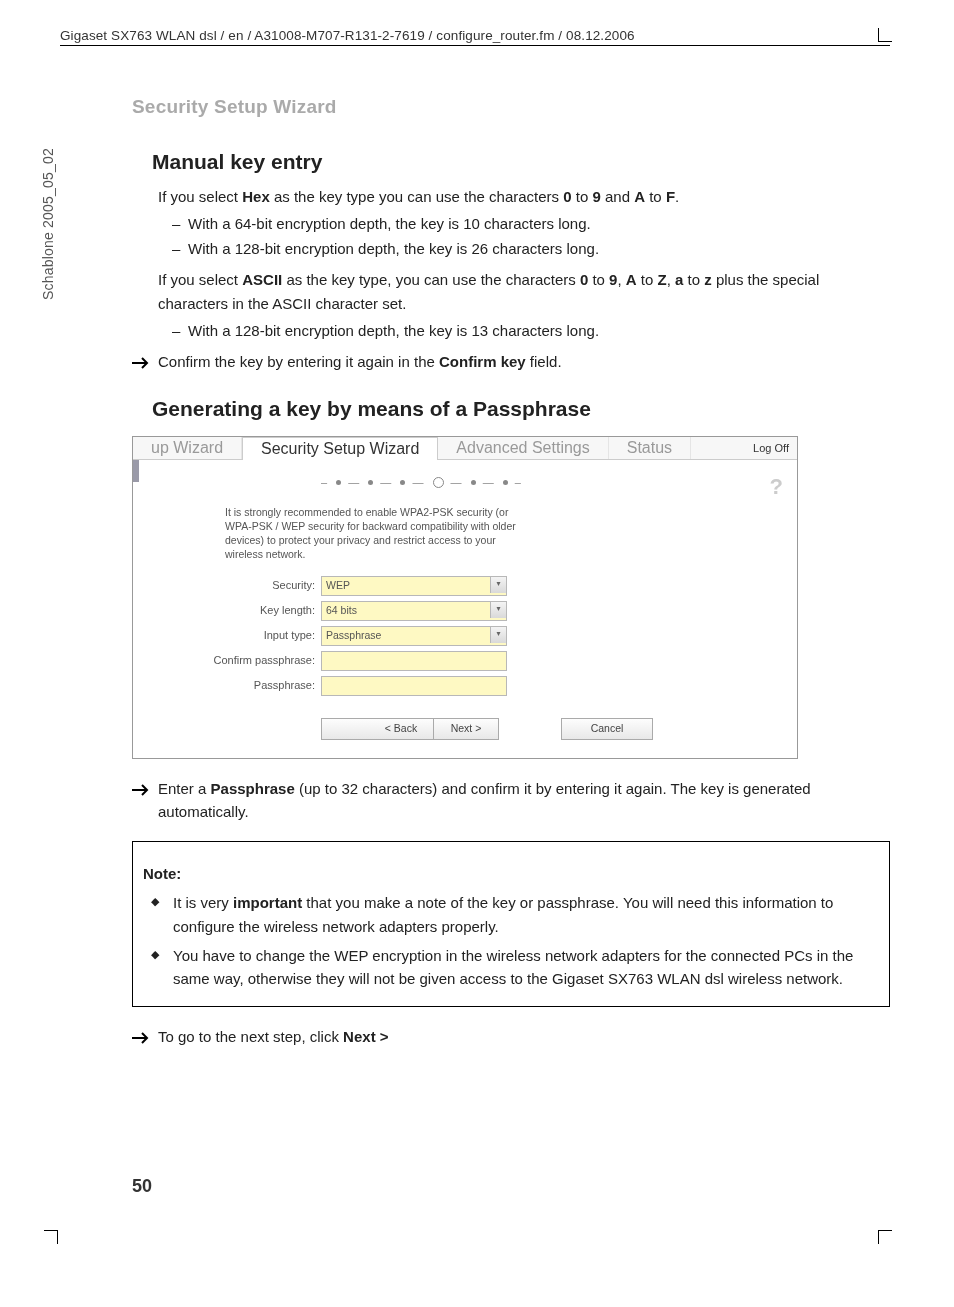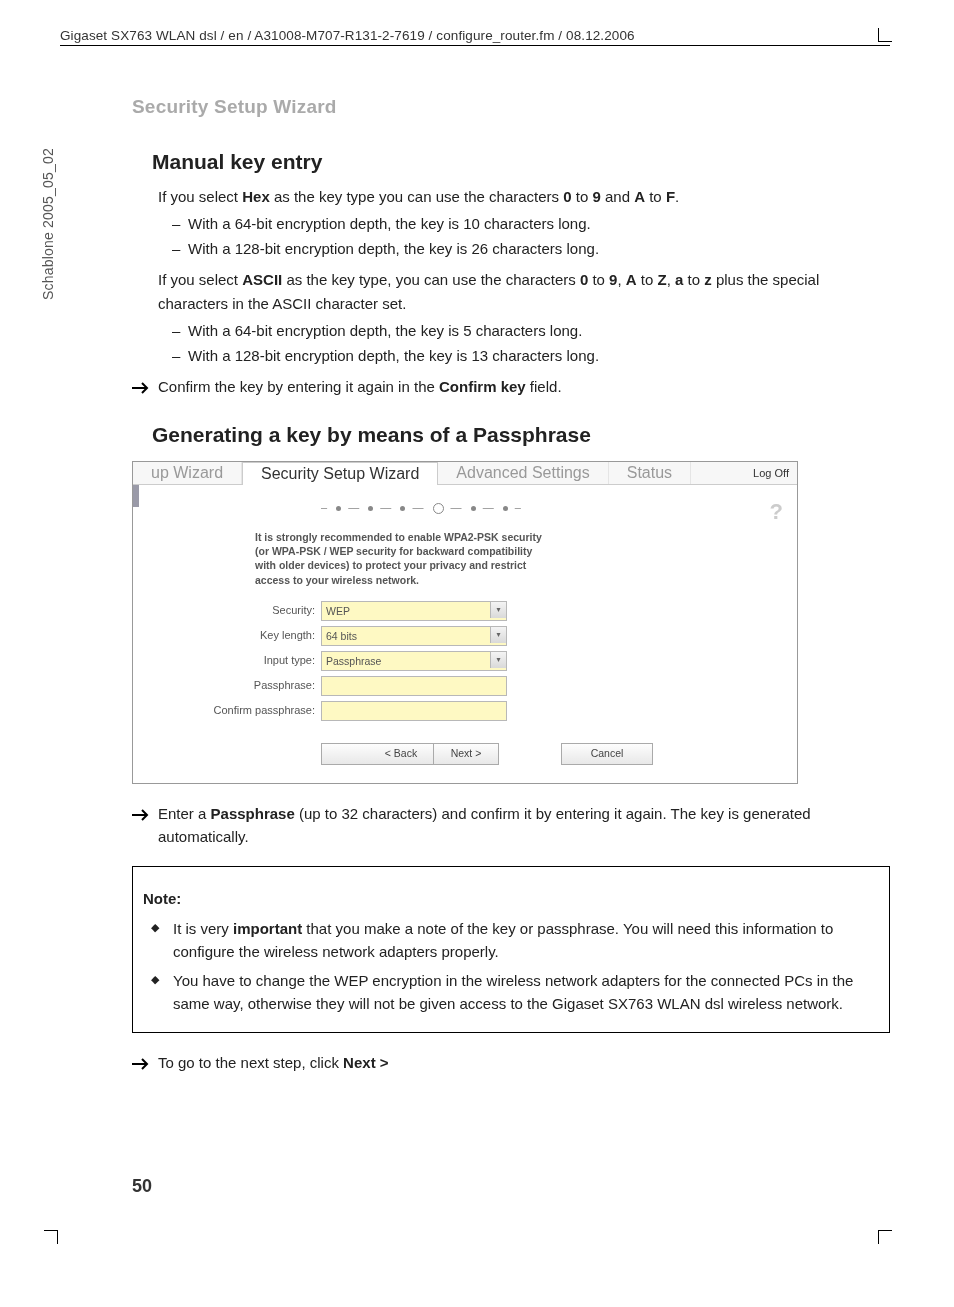--- a/index.html
+++ b/index.html
@@ -162,27 +162,26 @@
   .steps .dash { color:#888; }
   .help-q {
     position: absolute;
     right: 14px;
     top: 10px;
     font-size: 22px;
     color: #ccc;
     font-weight: 700;
   }
   .wiz-text {
-    margin-left: 112px;
+    margin-left: 82px;
     width: 300px;
     font-size: 10.5px;
     color: #555;
     line-height: 1.35;
     margin-bottom: 14px;
-    font-weight: bold;
   }
   .form-row {
     display: flex;
     align-items: center;
     margin: 5px 0;
   }
   .form-label {
     width: 172px;
     text-align: right;
     padding-right: 6px;
@@ -288,21 +287,20 @@
     </div>
     <div class="dash-list">
       <div class="item">With a 64-bit encryption depth, the key is 10 characters long.</div>
       <div class="item">With a 128-bit encryption depth, the key is 26 characters long.</div>
     </div>
 
     <div class="indent-block">
       <span>If you select </span><b>ASCII</b><span> as the key type, you can use the characters </span><b>0</b><span> to </span><b>9</b><span>, </span><b>A</b><span> to </span><b>Z</b><span>, </span><b>a</b><span> to </span><b>z</b><span> plus the special characters in the ASCII character set.</span>
     </div>
     <div class="dash-list">
-      <div class="item">With a 64-bit encryption depth, the key is 5 characters long.</div>
       <div class="item">With a 128-bit encryption depth, the key is 13 characters long.</div>
     </div>
 
     <div class="arrow-line">
       <span class="arrow">
         <svg viewBox="0 0 20 14">
             <path d="M0 7 H14 M10 2 L15 7 L10 12" stroke="#000" stroke-width="2" fill="none"></path>
           </svg>
       </span>
       <span>Confirm the key by entering it again in the </span><b>Confirm key</b><span> field.</span>
@@ -341,25 +339,25 @@
           </div>
         </div>
         <div class="form-row">
           <div class="form-label">Input type:</div>
           <div class="form-control">
             <span>Passphrase</span>
             <span class="dd-btn">▾</span>
           </div>
         </div>
         <div class="form-row">
+          <div class="form-label">Confirm passphrase:</div>
+          <div class="form-control input"></div>
+        </div>
+        <div class="form-row">
           <div class="form-label">Passphrase:</div>
-          <div class="form-control input"></div>
-        </div>
-        <div class="form-row">
-          <div class="form-label">Confirm passphrase:</div>
           <div class="form-control input"></div>
         </div>
 
         <div class="btn-row">
           <div class="btn back">&lt; Back</div>
           <div class="btn next">Next &gt;</div>
           <div class="btn cancel">Cancel</div>
         </div>
       </div>
     </div>

